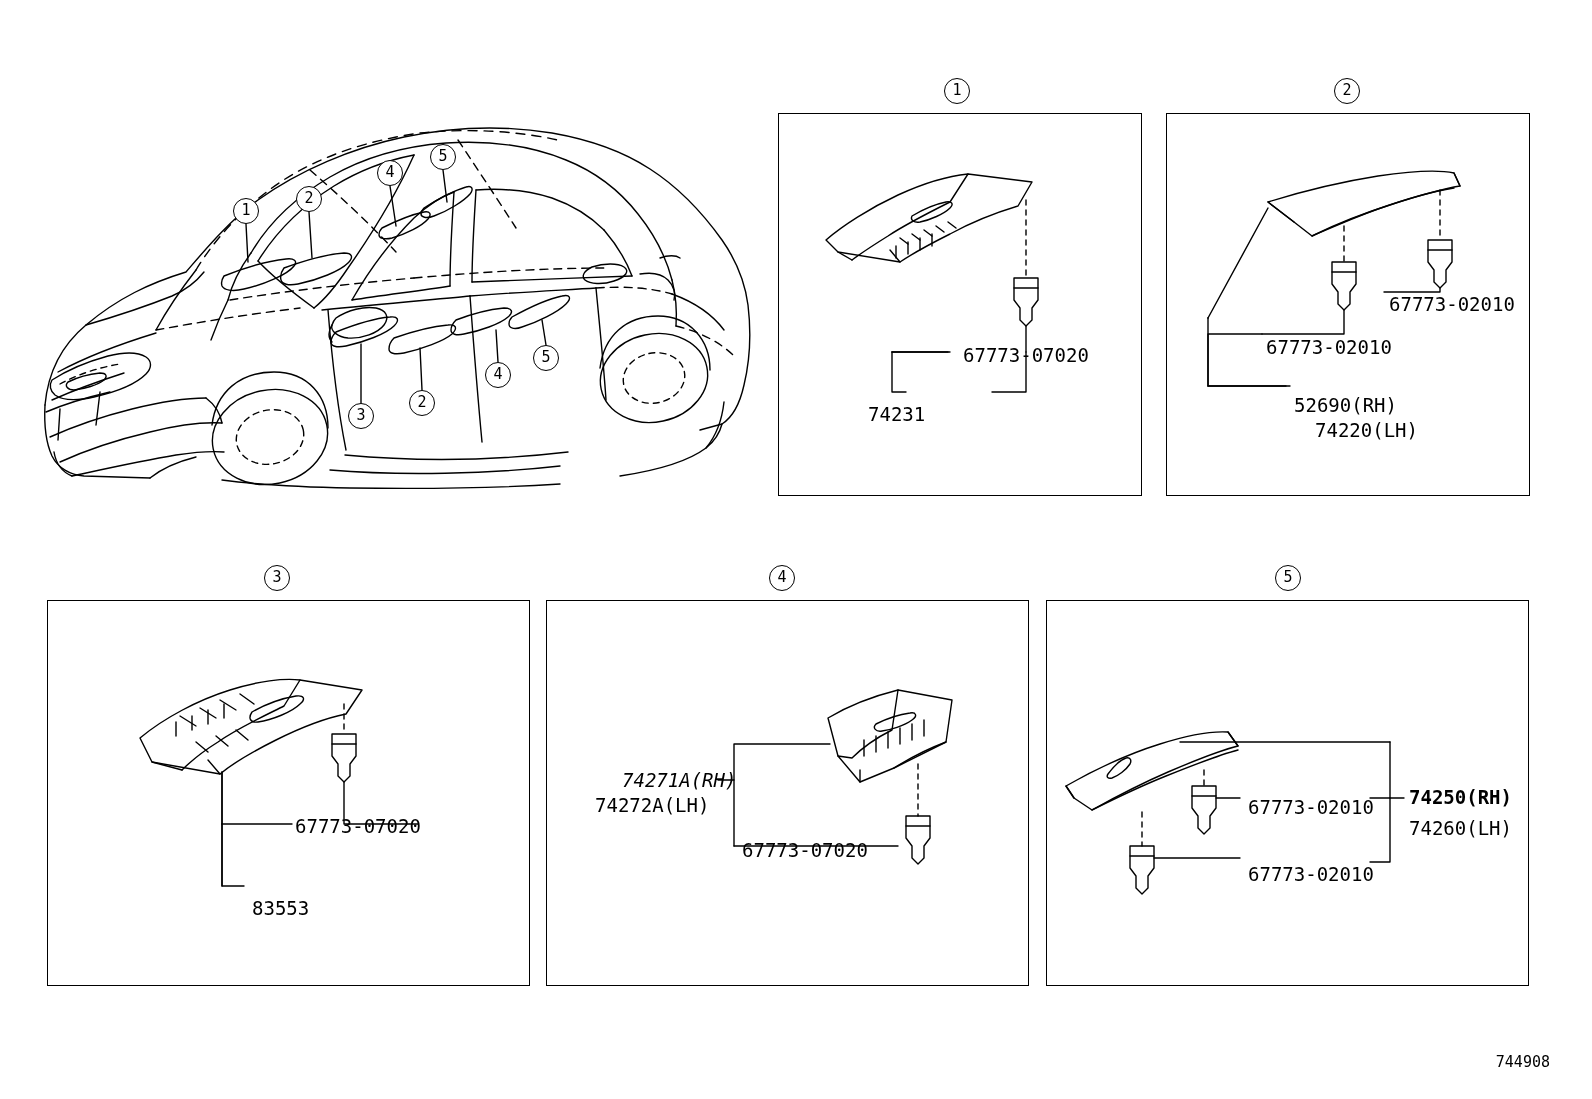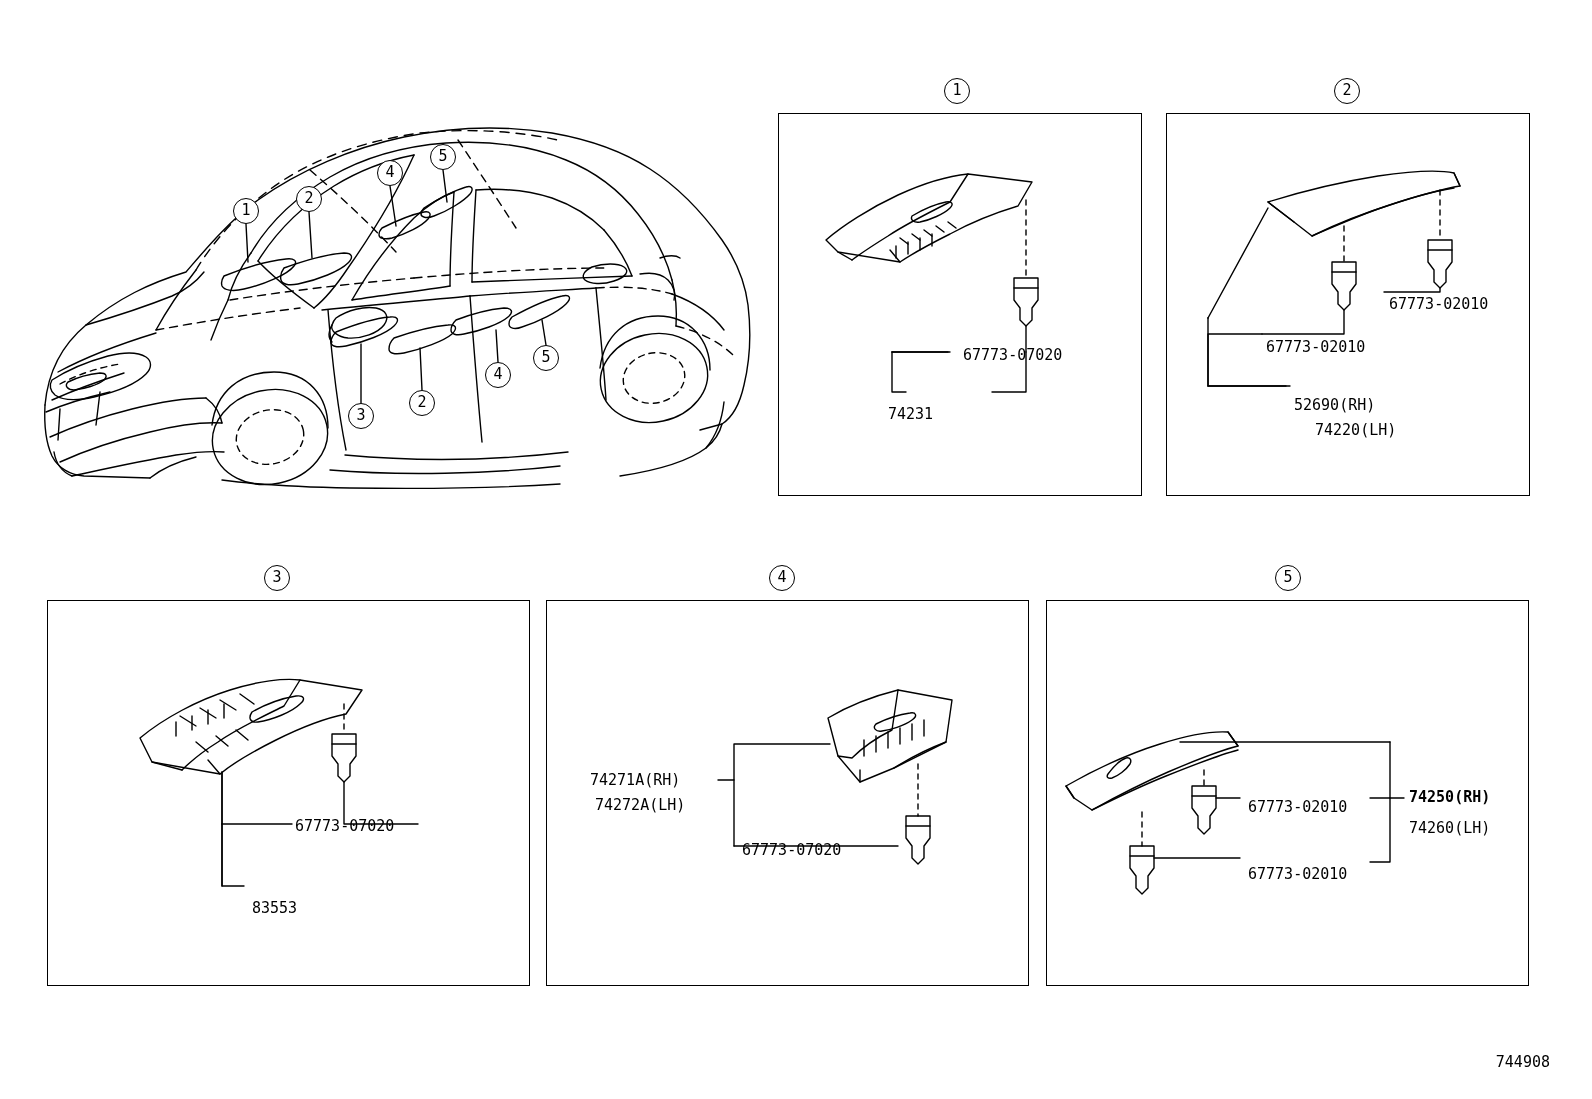--- a/index.html
+++ b/index.html
@@ -34,21 +34,21 @@
     border: 1.5px solid #000;
     border-radius: 50%;
     box-sizing: border-box;
     font-size: 15px;
     line-height: 23px;
     text-align: center;
     background: #fff;
   }
   .lbl {
     position: absolute;
-    font-size: 15px;
+    font-size: 19px;
     white-space: pre;
     letter-spacing: 0px;
     line-height: 25px;
   }
   .diagram-id {
     position: absolute;
     right: 42px;
     bottom: 28px;
     font-size: 15px;
   }
@@ -297,37 +297,37 @@
   <div class="callout" style="left:377px; top:160px;"><span>4</span></div>
   <div class="callout" style="left:430px; top:144px;"><span>5</span></div>
   <div class="callout" style="left:348px; top:403px;"><span>3</span></div>
   <div class="callout" style="left:409px; top:390px;"><span>2</span></div>
   <div class="callout" style="left:485px; top:362px;"><span>4</span></div>
   <div class="callout" style="left:533px; top:345px;"><span>5</span></div>
 
   <div class="callout" style="left:944px; top:78px;"><span>1</span></div>
   <div class="panel" style="left:778px; top:113px; width:364px; height:383px;"></div>
   <div class="lbl" style="left:963px; top:343px;">67773-07020</div>
-  <div class="lbl" style="left:888px; top:402px;text-align:right;">74231</div>
+  <div class="lbl" style="left:868px; top:402px;text-align:right;">74231</div>
 
   <div class="callout" style="left:1334px; top:78px;"><span>2</span></div>
   <div class="panel" style="left:1166px; top:113px; width:364px; height:383px;"></div>
   <div class="lbl" style="left:1389px; top:292px;">67773-02010</div>
   <div class="lbl" style="left:1266px; top:335px;">67773-02010</div>
   <div class="lbl" style="left:1294px; top:393px;">52690(RH)</div>
   <div class="lbl" style="left:1294px; top:418px;margin-left:21px;">74220(LH)</div>
 
   <div class="callout" style="left:264px; top:565px;"><span>3</span></div>
   <div class="panel" style="left:47px; top:600px; width:483px; height:386px;"></div>
   <div class="lbl" style="left:295px; top:814px;">67773-07020</div>
   <div class="lbl" style="left:252px; top:896px;">83553</div>
 
   <div class="callout" style="left:769px; top:565px;"><span>4</span></div>
   <div class="panel" style="left:546px; top:600px; width:483px; height:386px;"></div>
-  <div class="lbl" style="left:590px; top:768px;">74271A(RH)</div>
+  <div class="lbl" style="left:622px; top:768px;font-style:italic;">74271A(RH)</div>
   <div class="lbl" style="left:595px; top:793px;">74272A(LH)</div>
   <div class="lbl" style="left:742px; top:838px;">67773-07020</div>
 
   <div class="callout" style="left:1275px; top:565px;"><span>5</span></div>
   <div class="panel" style="left:1046px; top:600px; width:483px; height:386px;"></div>
   <div class="lbl" style="left:1248px; top:795px;">67773-02010</div>
   <div class="lbl" style="left:1409px; top:785px;font-weight:bold;">74250(RH)</div>
   <div class="lbl" style="left:1409px; top:810px;margin-top:6px;">74260(LH)</div>
   <div class="lbl" style="left:1248px; top:862px;">67773-02010</div>
 

